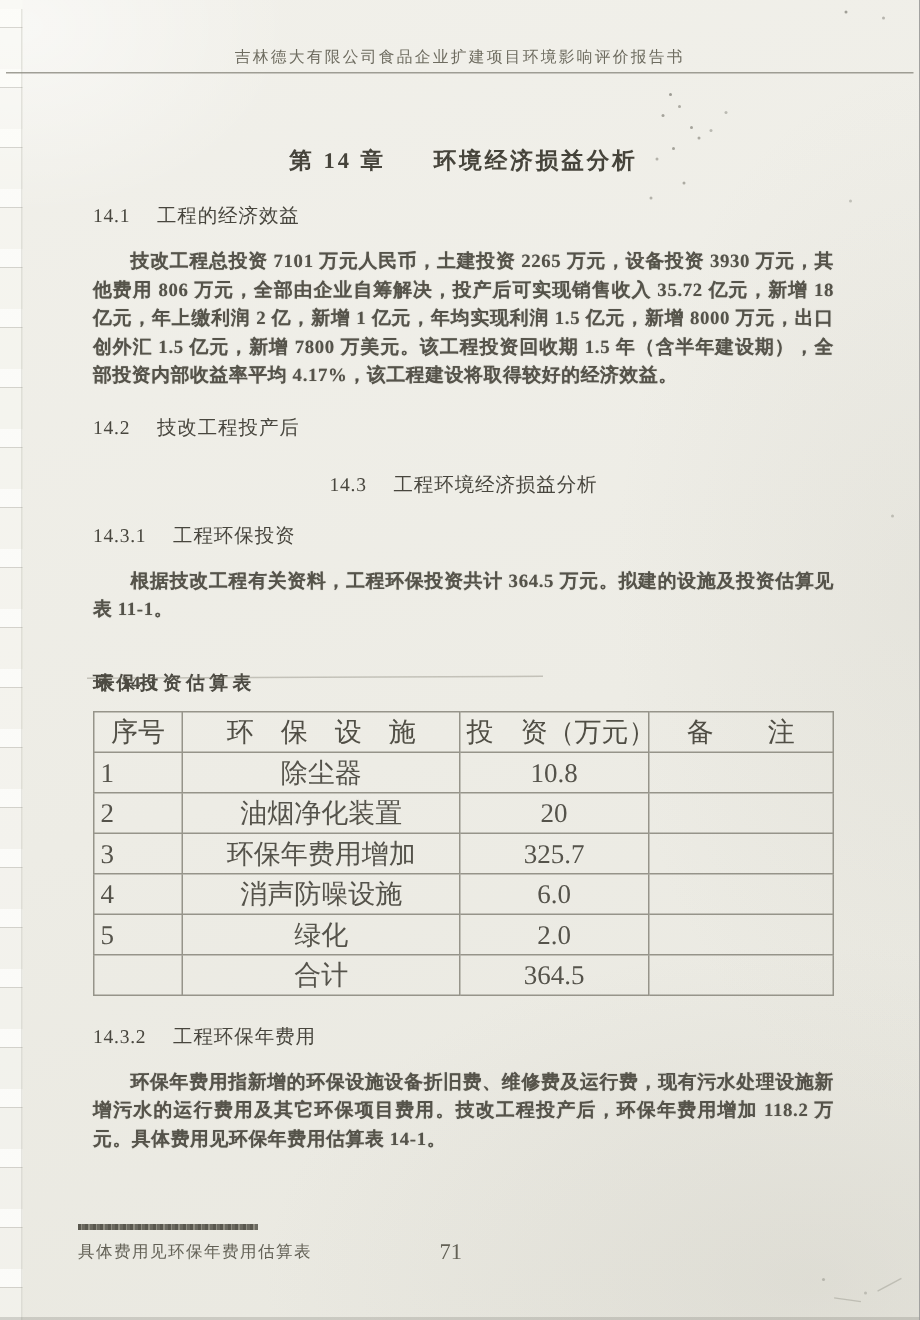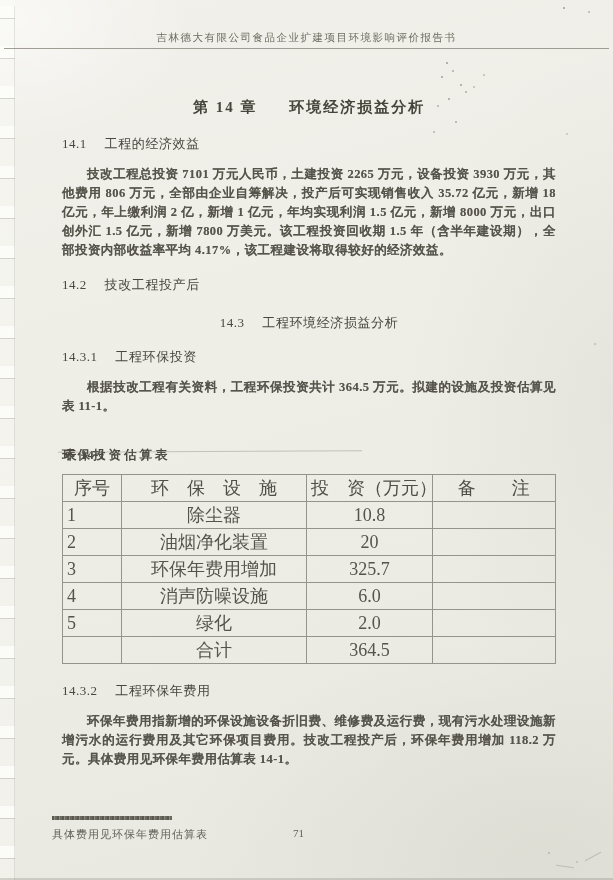--- a/index.html
+++ b/index.html
@@ -80,21 +80,21 @@
       433px 131px 0 rgba(90,88,78,.4), 566px 133px 0 rgba(90,88,78,.3),
       594px 343px 0 rgba(90,88,78,.3), 548px 852px 0 rgba(110,108,98,.35),
       576px 861px 0 rgba(110,108,98,.3);
     border-radius:50%;}
   .corner-mark{position:absolute;width:18px;height:1px;background:rgba(130,128,118,0.35);}
   .cm1{left:584px;top:856px;transform:rotate(-28deg);}
   .cm2{left:556px;top:866px;transform:rotate(8deg);}
   .footer-rule{position:absolute;left:52px;top:816px;width:120px;height:4px;
     background:repeating-linear-gradient(90deg,#5a584f 0 2px,#8f8d82 2px 3px,#6b6960 3px 5px);}
   .footer-org{position:absolute;left:52px;top:827px;font-size:11px;letter-spacing:1px;color:#636156;}
-  .footer-page{position:absolute;left:293px;top:827px;font-size:11px;color:#636156;}
+  .footer-page{position:absolute;left:293px;top:827px;font-size:15px;color:#636156;}
 </style>
 </head>
 <body>
 
 <div class="page">
 
   <div class="binding-strip">
     <div class="holes"></div>
   </div>
 

